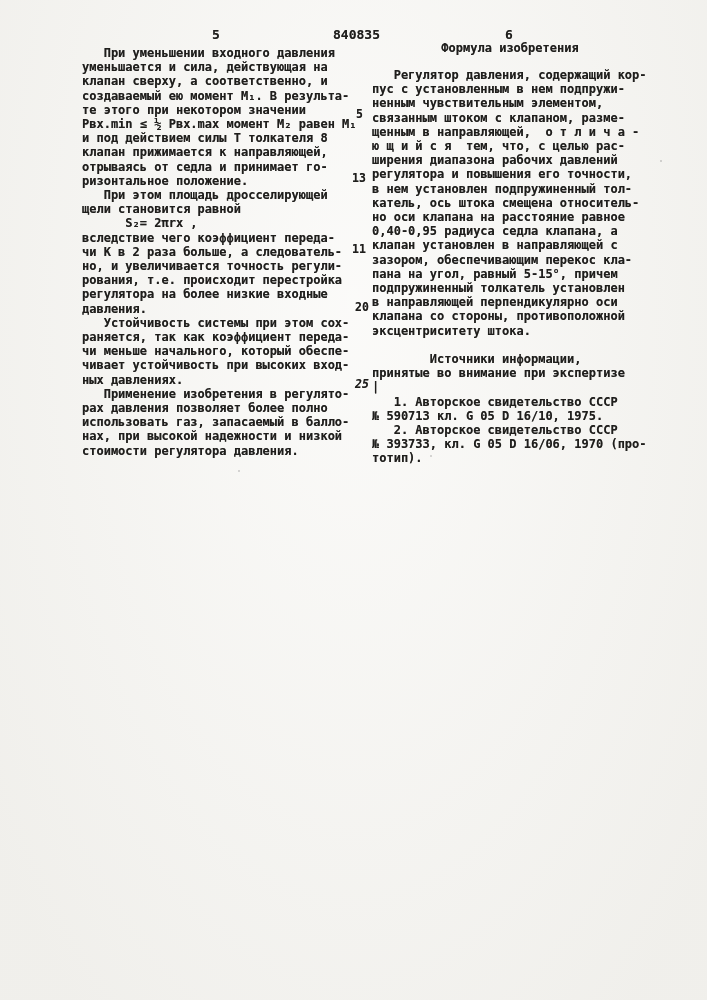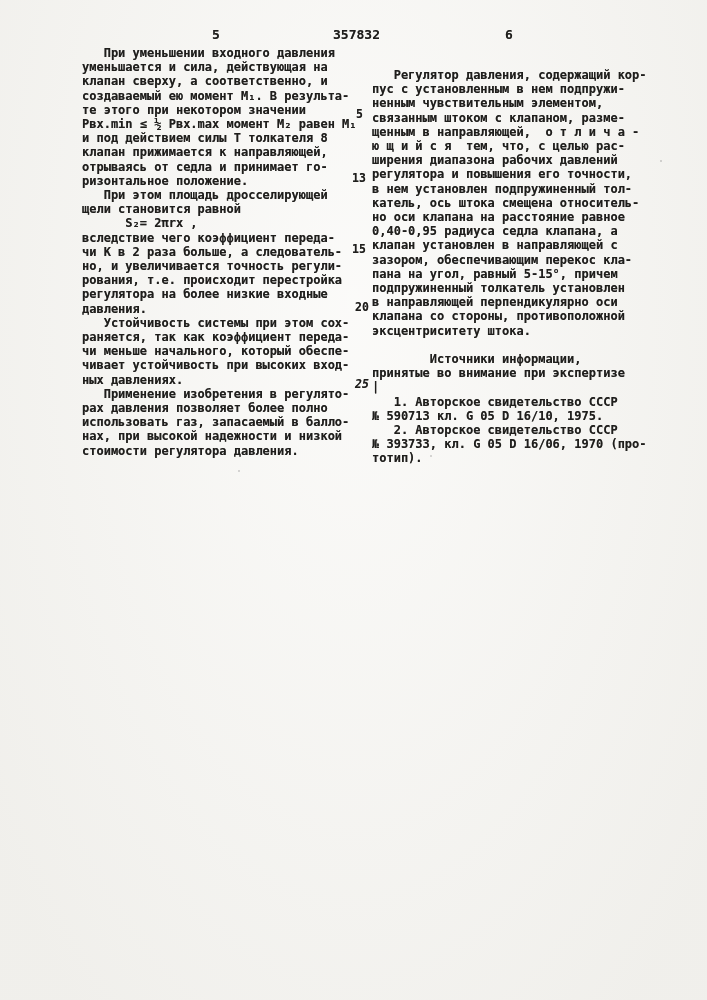--- a/index.html
+++ b/index.html
@@ -46,24 +46,25 @@
   .s2 { width: 2px; height: 2px; left: 238px; top: 470px; }
   .s3 { width: 2px; height: 2px; left: 660px; top: 160px; }
 </style>
 </head>
 <body>
 
 <div class="page">
 
   <span class="txt hdr page-num-left">5</span>
 
-  <span class="txt hdr patent-num">357832</span>
+  <span class="txt hdr patent-num">840835</span>
 
   <span class="txt hdr page-num-right">6</span>
 
+  <div class="txt claims-heading">Формула изобретения</div>
 
   <div class="txt left-col">   При уменьшении входного давления
 уменьшается и сила, действующая на
 клапан сверху, а соответственно, и
 создаваемый ею момент М₁. В результа-
 те этого при некотором значении
 Pвх.min ≤ ½ Pвх.max момент М₂ равен М₁
 и под действием силы Т толкателя 8
 клапан прижимается к направляющей,
 отрываясь от седла и принимает го-
@@ -112,21 +113,21 @@
 принятые во внимание при экспертизе
 |
    1. Авторское свидетельство СССР
 № 590713 кл. G 05 D 16/10, 1975.
    2. Авторское свидетельство СССР
 № 393733, кл. G 05 D 16/06, 1970 (про-
 тотип).</div>
 
   <span class="gutter-num ln-1">5</span>
   <span class="gutter-num ln-2">13</span>
-  <span class="gutter-num ln-3">15</span>
+  <span class="gutter-num ln-3">11</span>
   <span class="gutter-num ln-4">20</span>
   <span class="gutter-num ln-5">25</span>
 
   <span class="speck s1"></span>
   <span class="speck s2"></span>
   <span class="speck s3"></span>
 
 </div>
 
 </body></html>

